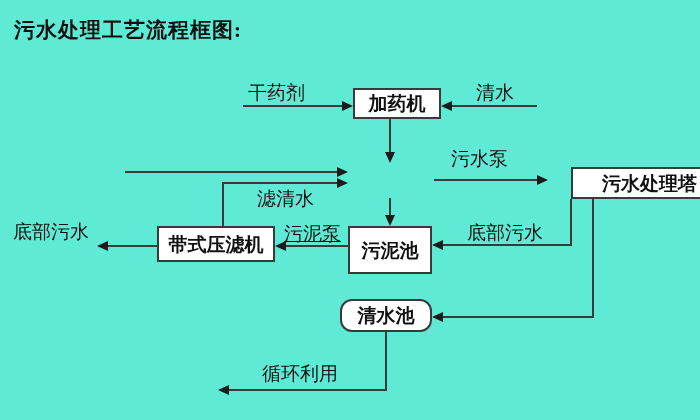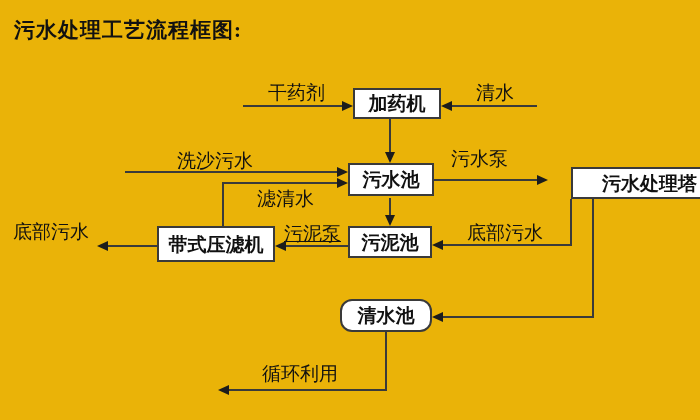--- a/index.html
+++ b/index.html
@@ -1,17 +1,17 @@
 <!DOCTYPE html>
 <html><head>
 <meta charset="utf-8">
 <style>
   html,body{margin:0;padding:0;background:#ffffff;}
   #stage{
-    position:relative;width:700px;height:420px;background:#eab308;overflow:hidden;
+    position:relative;width:700px;height:420px;background:#5eead4;overflow:hidden;
     font-family:"Liberation Serif","DejaVu Serif",serif;color:#111111;
   }
   .title{
     position:absolute;left:14px;top:16px;font-size:21px;font-weight:bold;
     letter-spacing:1px;white-space:nowrap;
   }
   .box{
     position:absolute;box-sizing:border-box;border:2px solid #3a3a3a;background:#ffffff;
     display:flex;align-items:center;justify-content:center;
     font-size:19px;line-height:1;white-space:nowrap;font-weight:bold;
@@ -27,29 +27,27 @@
   .arr-d{border-left:5px solid transparent;border-right:5px solid transparent;border-top:11px solid #1c1c1c;}
 </style>
 </head>
 <body>
 
 <div id="stage">
 
   <div class="title">污水处理工艺流程框图:</div>
 
   <div class="box" style="left:353px;top:88px;width:88px;height:31px;">加药机</div>
-  <div class="box" style="left:348px;top:163px;width:86px;height:33px;">污水池</div>
   <div class="box" style="left:548px;top:167px;width:157px;height:32px;margin-left:23px;">污水处理塔</div>
   <div class="box" style="left:157px;top:226px;width:118px;height:36px;">带式压滤机</div>
-  <div class="box" style="left:348px;top:226px;width:84px;height:32px;">污泥池</div>
+  <div class="box" style="left:348px;top:226px;width:84px;height:48px;">污泥池</div>
   <div class="box" style="left:340px;top:299px;width:92px;height:33px;border-radius:12px;">清水池</div>
 
-  <div class="lbl" style="left:268px;top:83px;">干药剂</div>
+  <div class="lbl" style="left:248px;top:83px;">干药剂</div>
   <div class="lbl" style="left:476px;top:83px;">清水</div>
-  <div class="lbl" style="left:177px;top:151px;">洗沙污水</div>
   <div class="lbl" style="left:257px;top:189px;">滤清水</div>
   <div class="lbl" style="left:451px;top:149px;">污水泵</div>
   <div class="lbl" style="left:284px;top:224px;text-decoration:underline;">污泥泵</div>
   <div class="lbl" style="left:13px;top:222px;">底部污水</div>
   <div class="lbl" style="left:467px;top:223px;">底部污水</div>
   <div class="lbl" style="left:262px;top:364px;">循环利用</div>
 
   <div class="hline" style="left:243px;top:105px;width:100px;"></div>
   <div class="arr arr-r" style="left:342px;top:101px;"></div>
 

